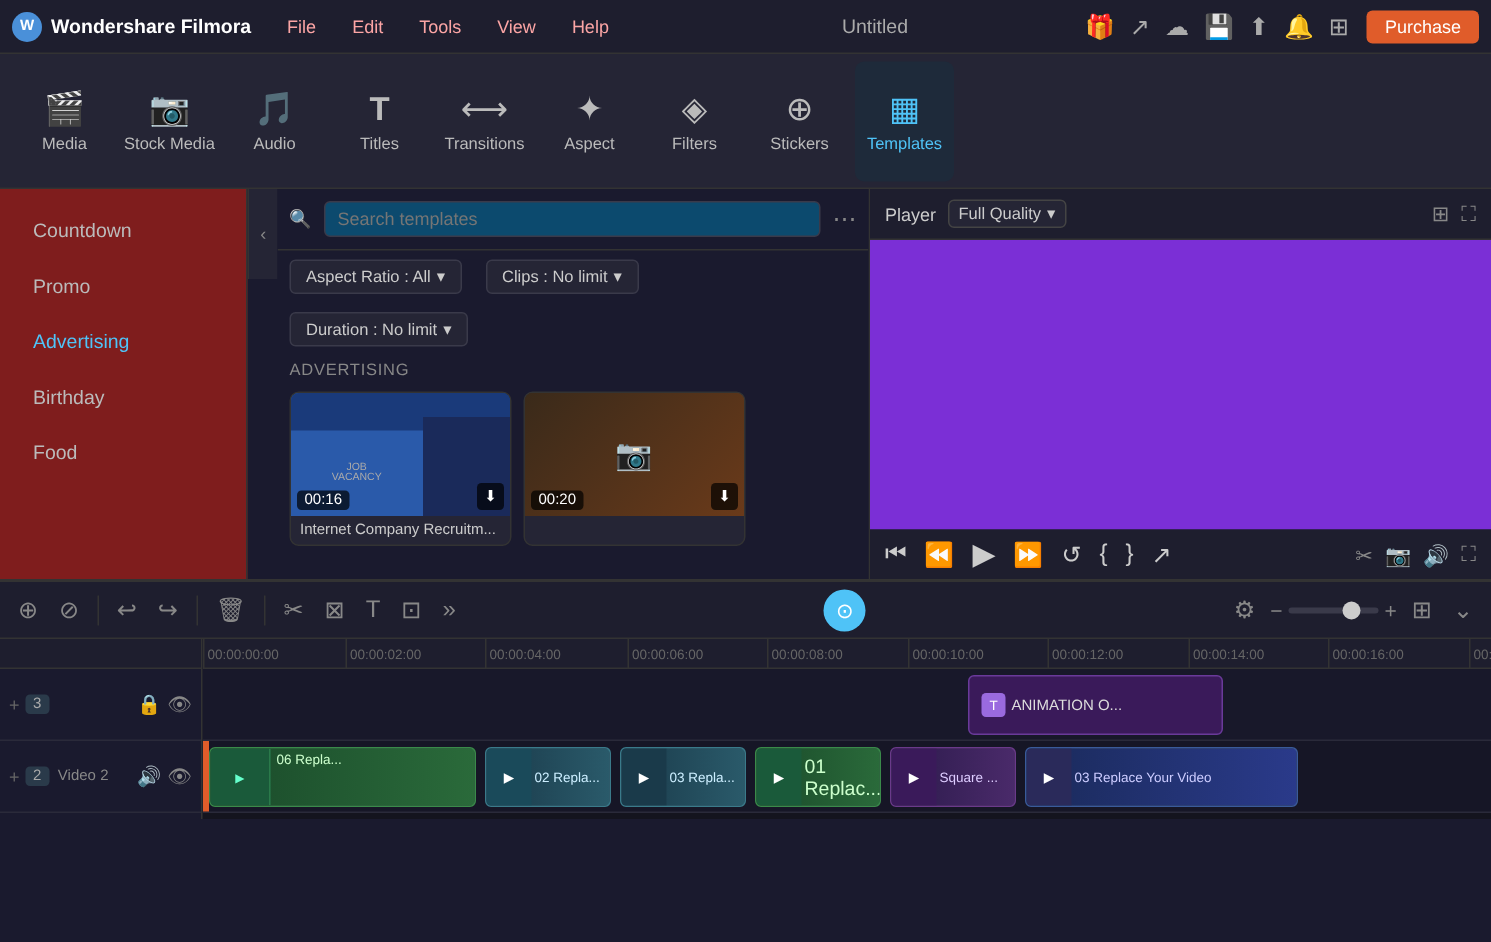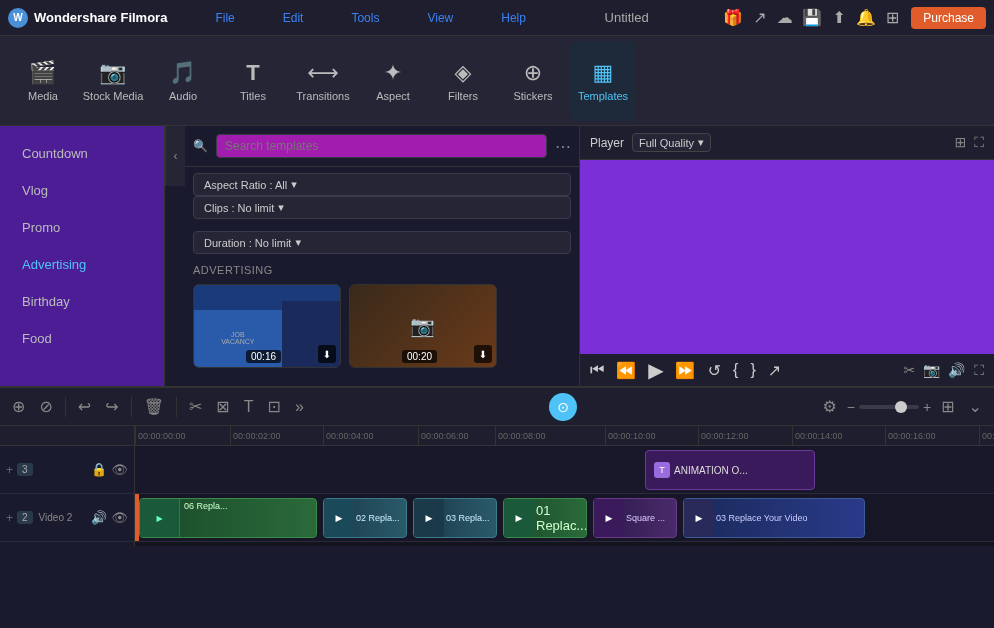--- a/index.html
+++ b/index.html
@@ -3,55 +3,55 @@
   <meta charset="utf-8">
   <style>
     * { box-sizing: border-box; margin: 0; padding: 0; }
     body { font-family: 'Segoe UI', Arial, sans-serif; background: #1a1a2e; color: #ccc; width: 994px; height: 628px; overflow: hidden; font-size: 12px; }
 
     
     #topbar { display: flex; align-items: center; background: #1e1e2e; height: 36px; padding: 0 8px; gap: 12px; border-bottom: 1px solid #333; }
     #topbar .logo { display: flex; align-items: center; gap: 6px; color: #fff; font-size: 13px; font-weight: 600; margin-right: 8px; }
     #topbar .logo .logo-icon { width: 20px; height: 20px; background: #4a90d9; border-radius: 50%; display: flex; align-items: center; justify-content: center; color: #fff; font-size: 10px; }
     #topbar .menu-items { display: flex; gap: 16px; flex: 1; }
-    #topbar .menu-item { color: #3b82f6; font-size: 12px; cursor: pointer; padding: 2px 4px; margin-left: 24px; }
+    #topbar .menu-item { color: #fca5a5; font-size: 12px; cursor: pointer; padding: 2px 4px; }
     #topbar .title { flex: 1; text-align: center; color: #aaa; font-size: 13px; }
     #topbar .right-icons { display: flex; align-items: center; gap: 10px; }
     #topbar .right-icons span { font-size: 16px; cursor: pointer; color: #aaa; }
     #topbar .purchase-btn { background: #e05c2a; color: #fff; border: none; padding: 4px 12px; border-radius: 4px; font-size: 12px; cursor: pointer; }
 
     
     #toolbar { display: flex; align-items: center; background: #252535; height: 90px; padding: 0 10px; gap: 4px; border-bottom: 1px solid #333; }
     .toolbar-item { display: flex; flex-direction: column; align-items: center; justify-content: center; width: 66px; height: 80px; cursor: pointer; border-radius: 6px; color: #bbb; font-size: 11px; gap: 4px; }
     .toolbar-item.active { color: #4fc3f7; background: #1e2a3a; }
     .toolbar-item .t-icon { font-size: 22px; }
 
     
     #left-panel { width: 580px; display: flex; height: 260px; border-right: 1px solid #333; }
 
     
-    #sidebar { width: 165px; background: #4c1d95; border-right: 1px solid #333; overflow-y: auto; padding-top: 8px; height: 260px; }
+    #sidebar { width: 165px; background: #7f1d1d; border-right: 1px solid #333; overflow-y: auto; padding-top: 8px; height: 260px; }
     .sidebar-item { padding: 10px 16px; cursor: pointer; font-size: 13px; color: #bbb; border-radius: 4px; margin: 2px 6px; }
     .sidebar-item.active { color: #4fc3f7; }
     .sidebar-collapse-btn { width: 20px; height: 60px; background: #252535; display: flex; align-items: center; justify-content: center; cursor: pointer; color: #888; border-left: 1px solid #333; }
 
     
     #templates-content { flex: 1; background: #1a1a2e; overflow-y: auto; height: 260px; }
     #templates-search-bar { display: flex; align-items: center; padding: 8px 8px; gap: 8px; border-bottom: 1px solid #333; }
-    #templates-search-bar input { flex: 1; background: #a21caf; border: 1px solid #3a3a4a; border-radius: 4px; color: #ccc; padding: 4px 8px; font-size: 12px; outline: none; }
+    #templates-search-bar input { flex: 1; background: #0c4a6e; border: 1px solid #3a3a4a; border-radius: 4px; color: #ccc; padding: 4px 8px; font-size: 12px; outline: none; }
     #templates-search-bar .more-icon { color: #888; cursor: pointer; font-size: 16px; }
-    .filters-row { display: flex; gap: 0; padding: 6px 8px; flex-direction: column; }
+    .filters-row { display: flex; gap: 16px; padding: 6px 8px; }
     .filter-btn { background: #252535; border: 1px solid #3a3a4a; border-radius: 4px; color: #ccc; padding: 4px 10px; font-size: 11px; cursor: pointer; display: flex; align-items: center; gap: 4px; }
     .section-label { font-size: 11px; color: #888; padding: 4px 8px 4px 8px; text-transform: uppercase; letter-spacing: 0.5px; }
     .templates-grid { display: flex; flex-wrap: wrap; gap: 8px; padding: 4px 8px 8px 8px; }
     .template-card { width: 148px; background: #252535; border-radius: 6px; overflow: hidden; cursor: pointer; border: 1px solid #333; }
     .template-thumb { width: 100%; height: 82px; position: relative; overflow: hidden; }
     .thumb-internet { background: linear-gradient(135deg, #2a5fa8, #1a3a6a); }
     .thumb-imaging { background: linear-gradient(135deg, #3a2a1a, #6a4a2a); }
-    .template-duration { position: absolute; bottom: 4px; left: 4px; background: rgba(0,0,0,0.7); border-radius: 3px; padding: 1px 5px; font-size: 10px; color: #fff; margin-left: 48px; }
+    .template-duration { position: absolute; bottom: 4px; left: 4px; background: rgba(0,0,0,0.7); border-radius: 3px; padding: 1px 5px; font-size: 10px; color: #fff; }
     .template-download { position: absolute; bottom: 4px; right: 4px; background: rgba(0,0,0,0.7); border-radius: 3px; width: 18px; height: 18px; display: flex; align-items: center; justify-content: center; color: #fff; font-size: 10px; }
     .template-name { padding: 4px 6px; font-size: 10px; color: #ccc; white-space: nowrap; overflow: hidden; text-overflow: ellipsis; }
 
     
     #player { flex: 1; background: #1a1a2e; display: flex; flex-direction: column; height: 260px; }
     #player-header { display: flex; align-items: center; background: #1e1e2e; padding: 4px 10px; gap: 8px; border-bottom: 1px solid #333; height: 34px; }
     #player-header .player-label { color: #ccc; font-size: 12px; }
     #player-header .quality-select { background: #252535; border: 1px solid #444; border-radius: 4px; color: #ccc; font-size: 11px; padding: 2px 6px; cursor: pointer; display: flex; align-items: center; gap: 4px; }
     #player-header .player-icons { margin-left: auto; display: flex; gap: 8px; }
     #player-header .player-icons span { color: #888; cursor: pointer; font-size: 14px; }
@@ -166,21 +166,20 @@
     <span>Templates</span>
   </div>
 </div>
 
 <div style="display:flex; height:260px;">
 
   <div id="left-panel">
 
     <div id="sidebar">
       <div class="sidebar-item">Countdown</div>
-      <div class="sidebar-item">Vlog</div>
       <div class="sidebar-item">Promo</div>
       <div class="sidebar-item active" style="color:#4fc3f7;">Advertising</div>
       <div class="sidebar-item">Birthday</div>
       <div class="sidebar-item">Food</div>
     </div>
 
     <div class="sidebar-collapse-btn">‹</div>
 
     <div id="templates-content">
       <div id="templates-search-bar">
@@ -212,20 +211,21 @@
               <div style="background:#1a3a7a;width:100%;height:100%;display:flex;align-items:flex-end;">
                 <div style="background:#2a5aaa;width:60%;height:70%;margin-right:auto;display:flex;align-items:center;justify-content:center;">
                   <div style="font-size:7px;color:#aaa;text-align:center;padding:2px;">JOB<br>VACANCY</div>
                 </div>
                 <div style="width:40%;height:80%;background:#1a2a5a;"></div>
               </div>
             </div>
             <div class="template-duration">00:16</div>
             <div class="template-download">⬇</div>
           </div>
+          <div class="template-name">Internet Company Recruitm...</div>
         </div>
         <div class="template-card">
           <div class="template-thumb thumb-imaging">
             <div style="width:100%;height:100%;position:relative;background:linear-gradient(135deg,#3a2a1a,#6a3a1a);display:flex;align-items:center;justify-content:center;">
               <div style="font-size:20px;">📷</div>
             </div>
             <div class="template-duration">00:20</div>
             <div class="template-download">⬇</div>
           </div>
         </div>
@@ -324,21 +324,21 @@
       </div>
     </div>
 
     <div id="timeline-tracks-right">
 
       <div class="timeline-ruler">
         <div class="ruler-mark" style="left:0px;">00:00:00:00</div>
         <div class="ruler-mark" style="left:95px;">00:00:02:00</div>
         <div class="ruler-mark" style="left:188px;">00:00:04:00</div>
         <div class="ruler-mark" style="left:283px;">00:00:06:00</div>
-        <div class="ruler-mark" style="left:360px;">00:00:08:00</div>
+        <div class="ruler-mark" style="left:376px;">00:00:08:00</div>
         <div class="ruler-mark" style="left:470px;">00:00:10:00</div>
         <div class="ruler-mark" style="left:563px;">00:00:12:00</div>
         <div class="ruler-mark" style="left:657px;">00:00:14:00</div>
         <div class="ruler-mark" style="left:750px;">00:00:16:00</div>
         <div class="ruler-mark" style="left:844px;">00:00:18:00</div>
       </div>
 
       <div class="tracks-area" style="position:relative;min-width:900px;">
 
         <div class="track-row" style="background:#18182a;">

